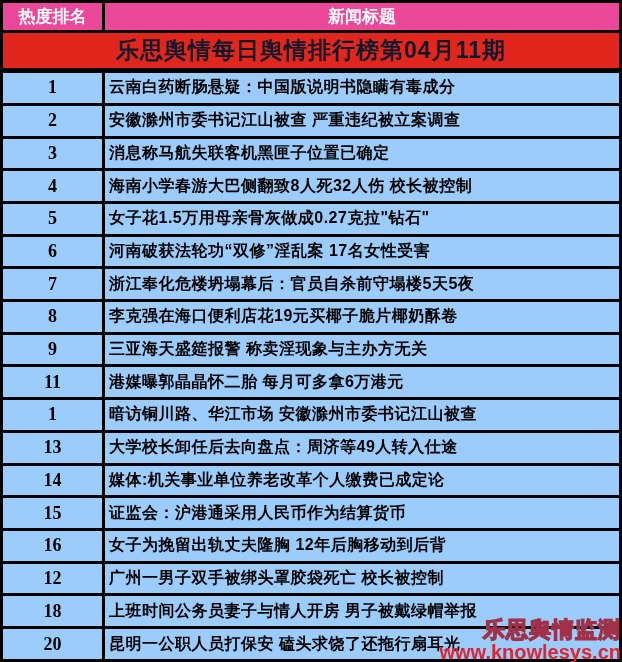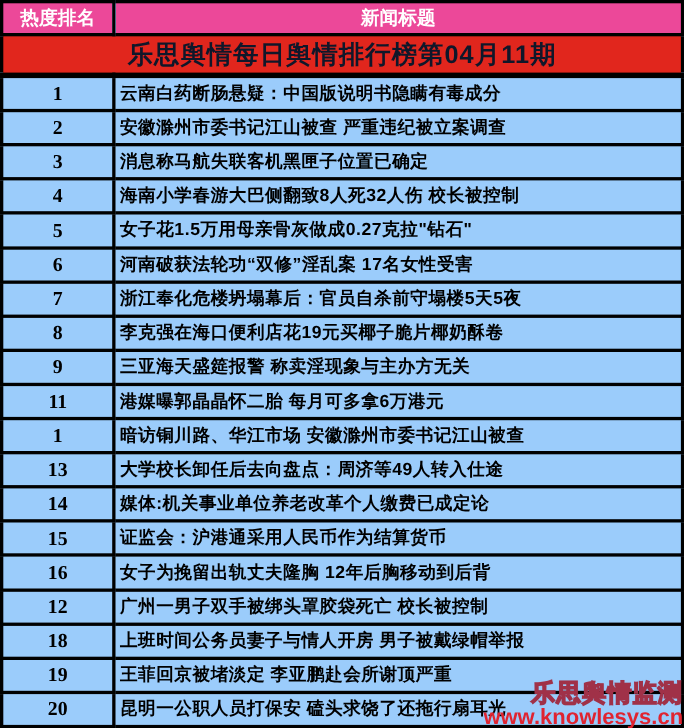--- a/index.html
+++ b/index.html
@@ -129,24 +129,20 @@
       </tr>
       <tr>
         <td class="rank">12</td>
         <td class="headline">广州一男子双手被绑头罩胶袋死亡 校长被控制</td>
       </tr>
       <tr>
         <td class="rank">18</td>
         <td class="headline">上班时间公务员妻子与情人开房 男子被戴绿帽举报</td>
       </tr>
       <tr>
-        <td class="rank">19</td>
-        <td class="headline">王菲回京被堵淡定 李亚鹏赴会所谢顶严重</td>
-      </tr>
-      <tr>
         <td class="rank">20</td>
         <td class="headline">昆明一公职人员打保安 磕头求饶了还拖行扇耳光</td>
       </tr>
     </tbody>
 </table>
 
 <div class="watermark">
   <span class="wm-brand">乐思舆情监测</span>
   <span class="wm-url">www.knowlesys.cn</span>
 </div>

